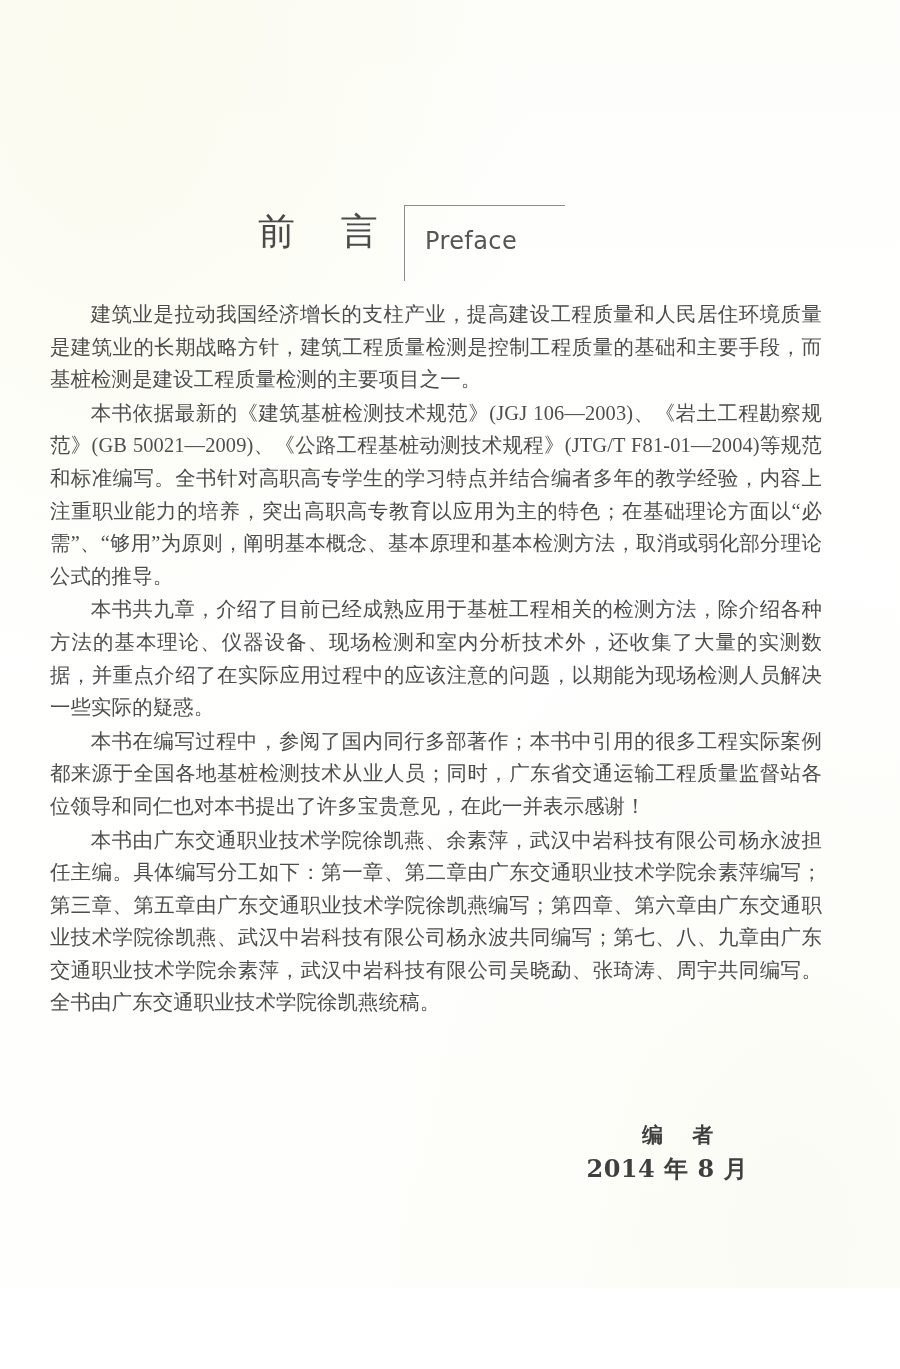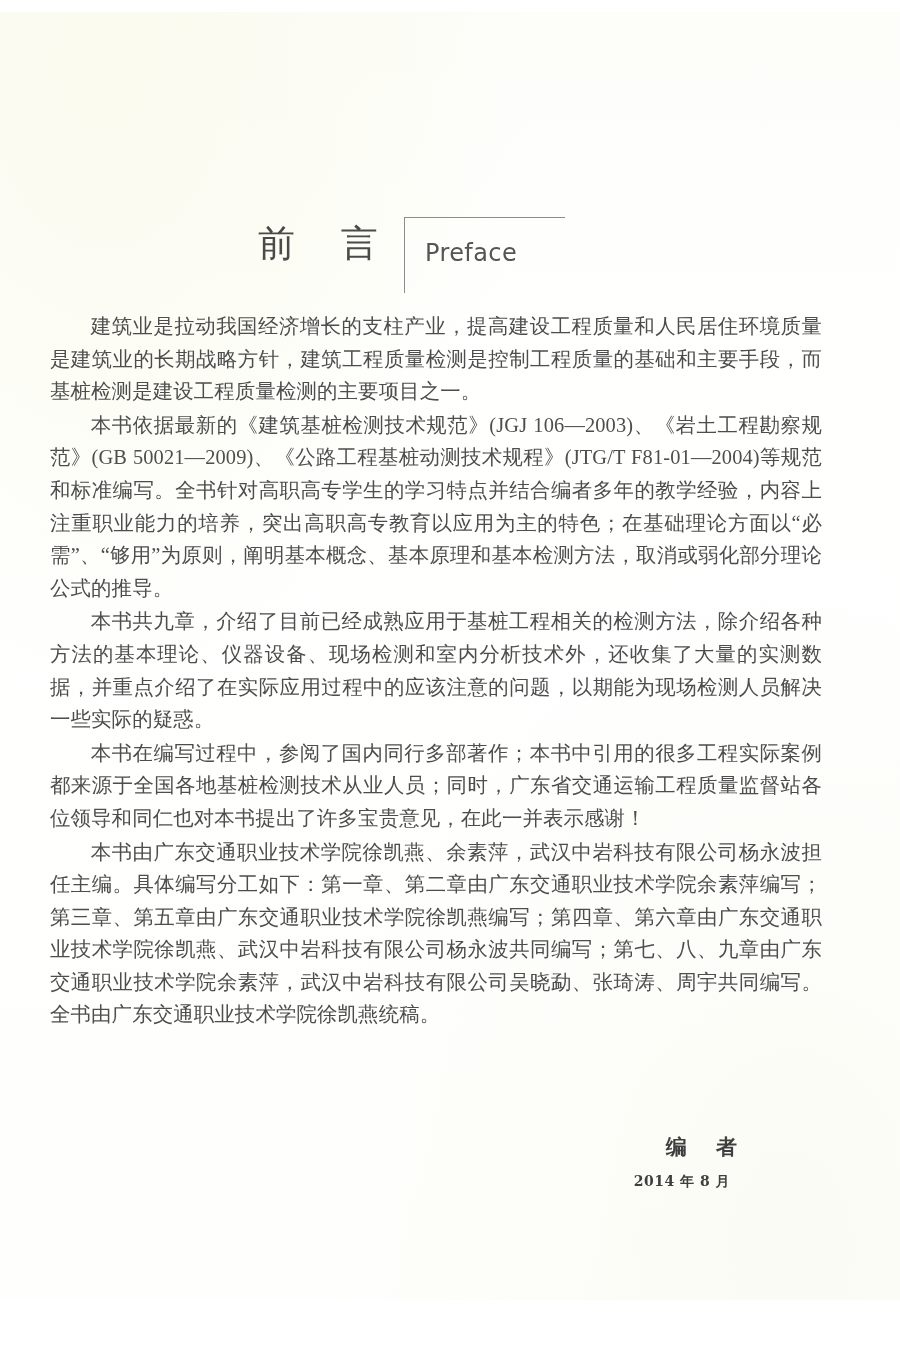--- a/index.html
+++ b/index.html
@@ -9,21 +9,21 @@
     background: #ffffff;
   }
   body {
     font-family: "Liberation Serif", "DejaVu Serif", serif;
   }
 
   .page {
     position: relative;
     width: 900px;
     height: 1288px;
-    margin: 12px auto;
+    margin: 0 auto;
     background: #fffffd;
     overflow: hidden;
     box-sizing: border-box;
   }
 
   
   .paper-grain {
     position: absolute;
     inset: 0;
     pointer-events: none;
@@ -105,34 +105,34 @@
     text-indent: 2em;
     letter-spacing: 0.15px;
     word-spacing: 0.4px;
   }
 
   
   .signoff {
     position: absolute;
     right: 152px;
     top: 1118px;
-    text-align: left;
+    text-align: center;
   }
   .signoff-author {
     font-family: "DejaVu Serif", "Liberation Serif", serif;
     font-size: 21px;
     font-weight: 700;
     color: #3f3f3f;
     letter-spacing: 11px;
     line-height: 34px;
     white-space: pre;
   }
   .signoff-date {
     font-family: "DejaVu Serif", "Liberation Serif", serif;
-    font-size: 14px;
+    font-size: 24px;
     font-weight: 700;
     color: #3f3f3f;
     line-height: 34px;
     letter-spacing: 0.5px;
     margin-left: -32px;
     white-space: pre;
   }
 </style>
 </head>
 <body>

